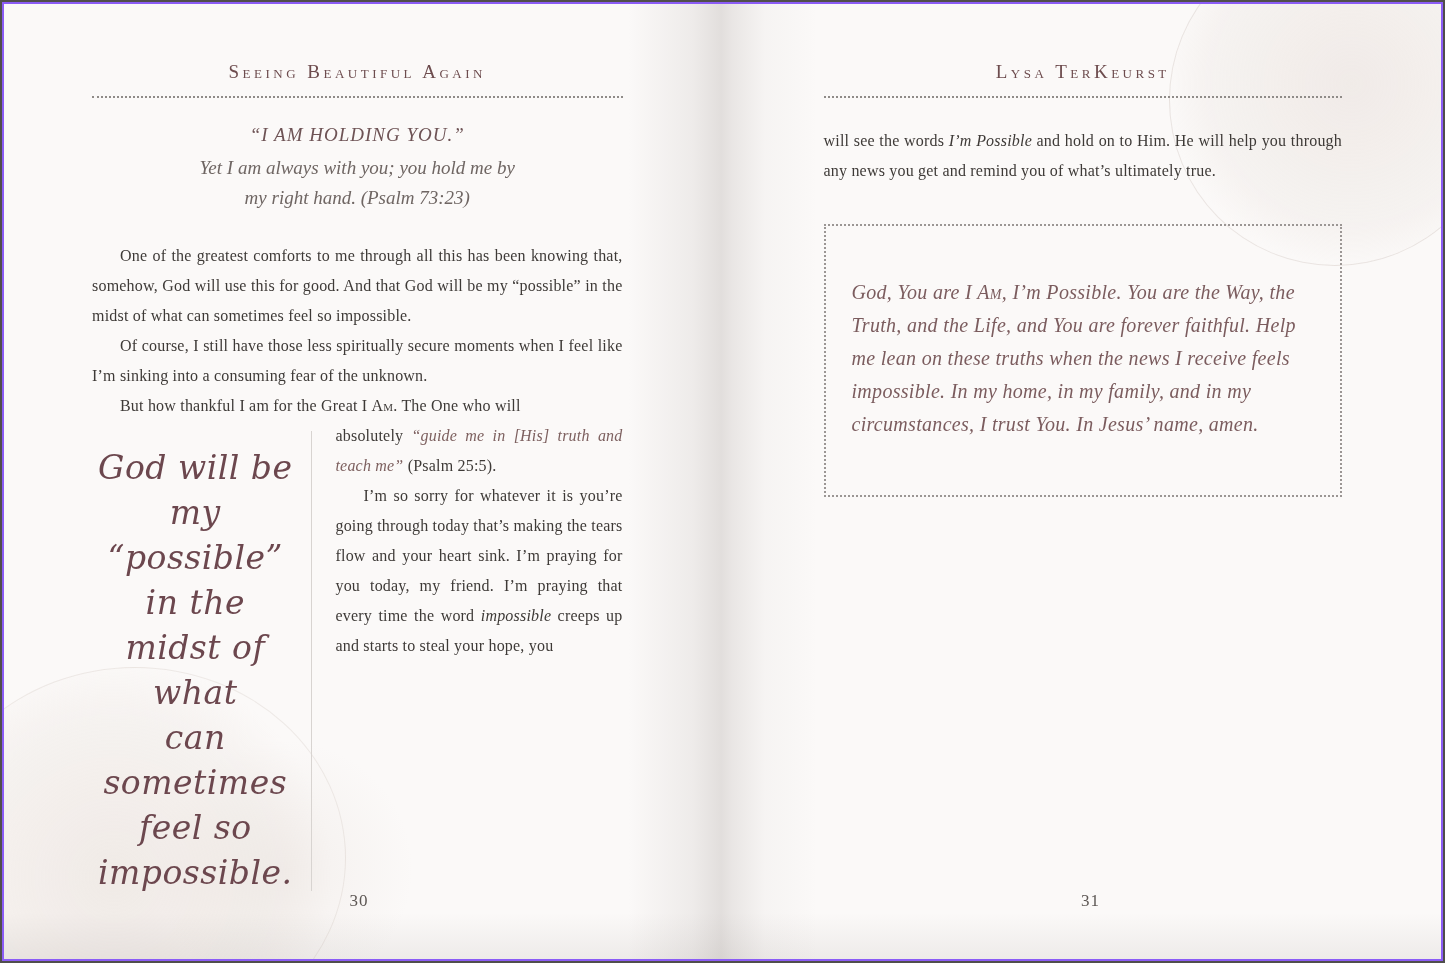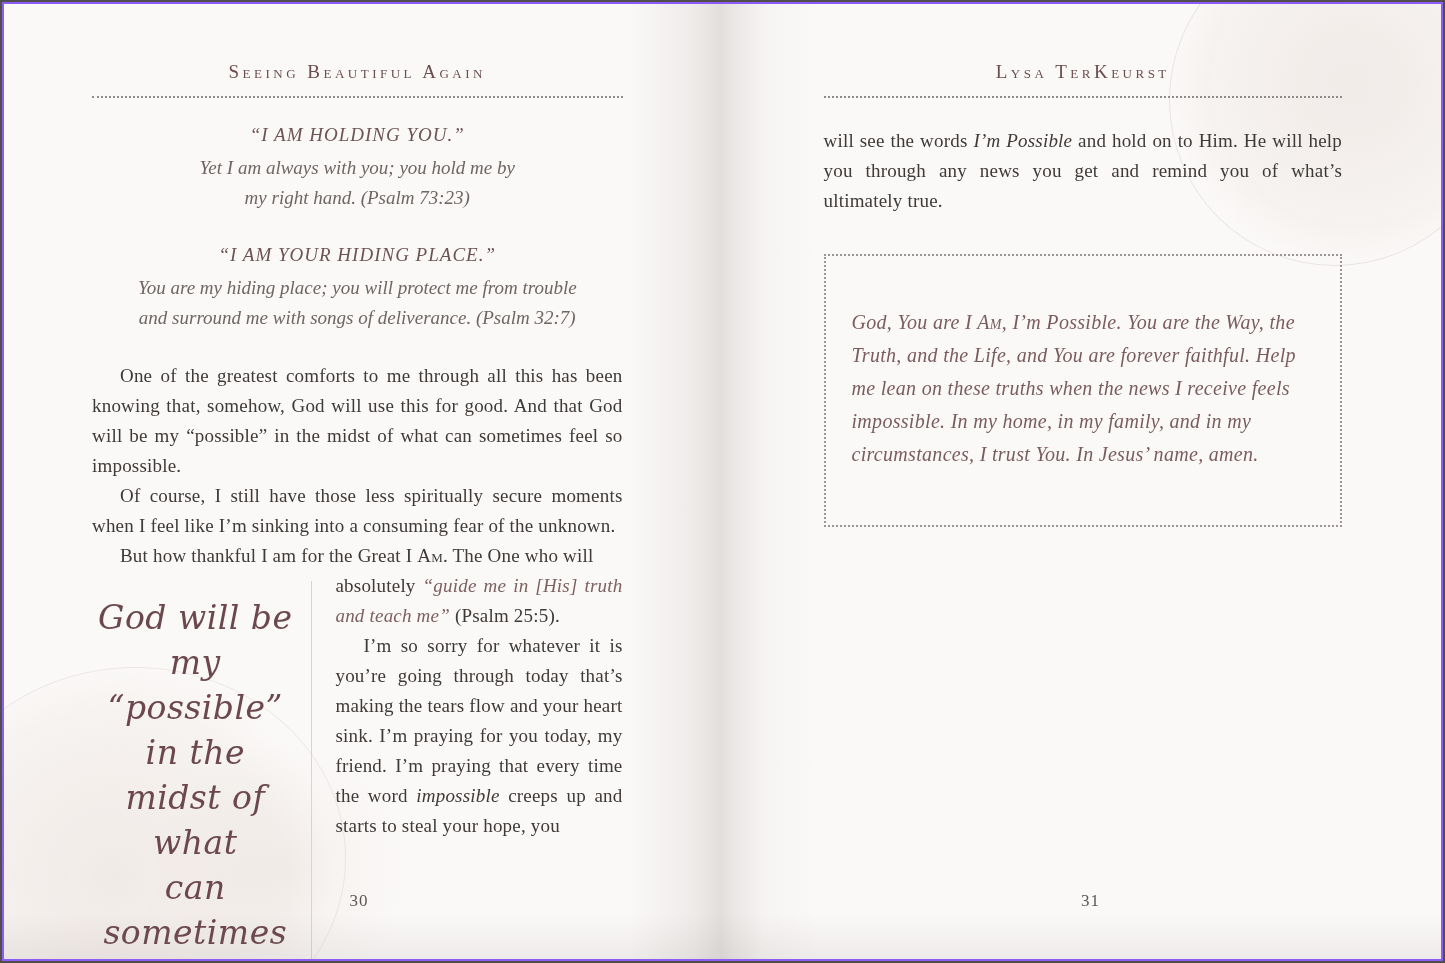--- a/index.html
+++ b/index.html
@@ -51,21 +51,21 @@
     font-size:19px;color:#6d4c4e;
   }
   .head-rule{border:0;border-bottom:2px dotted #8f8b88;margin:13px 0 0 0;}
 
   .scripture{margin-top:26px;text-align:center;font-style:italic;}
   .scripture + .scripture{margin-top:31px;}
   .scripture-title{font-size:19px;letter-spacing:1px;color:#6e5355;margin-bottom:7px;}
   .scripture-line{font-size:19px;line-height:30px;color:#6f6663;}
 
   .body-para{
-    margin:0;font-size:19px;line-height:30px;color:#3e3a37;
+    margin:0;font-size:16px;line-height:30px;color:#3e3a37;
     text-align:justify;text-indent:28px;letter-spacing:0.2px;
   }
   .mt28{margin-top:28px;}
   .ital{font-style:italic;}
   .sc{font-variant:small-caps;}
   .quote-inline{font-style:italic;color:#7d605f;}
 
   .two-col{display:flex;align-items:stretch;}
   .pull-quote{
     width:218px;padding-top:24px;box-sizing:border-box;text-align:center;
@@ -106,25 +106,20 @@
 
         <div class="running-head">Seeing Beautiful Again</div>
         <hr class="head-rule">
 
         <div class="scripture">
           <div class="scripture-title">“I AM HOLDING YOU.”</div>
           <div class="scripture-line">Yet I am always with you; you hold me by</div>
           <div class="scripture-line">my right hand. (Psalm 73:23)</div>
         </div>
 
-        <div class="scripture">
-          <div class="scripture-title">“I AM YOUR HIDING PLACE.”</div>
-          <div class="scripture-line">You are my hiding place; you will protect me from trouble</div>
-          <div class="scripture-line">and surround me with songs of deliverance. (Psalm 32:7)</div>
-        </div>
 
         <p class="body-para mt28">One of the greatest comforts to me through all this has been knowing that, somehow, God will use this for good. And that God will be my “possible” in the midst of what can sometimes feel so impossible.</p>
         <p class="body-para">Of course, I still have those less spiritually secure moments when I feel like I’m sinking into a consuming fear of the unknown.</p>
 
         <p class="body-para"><span>But how thankful I am for the Great I </span><span class="sc">Am</span><span>. The One who will</span></p>
 
         <div class="two-col">
           <div class="pull-quote">
             <div>God will be my</div>
             <div>“possible” in the</div>

